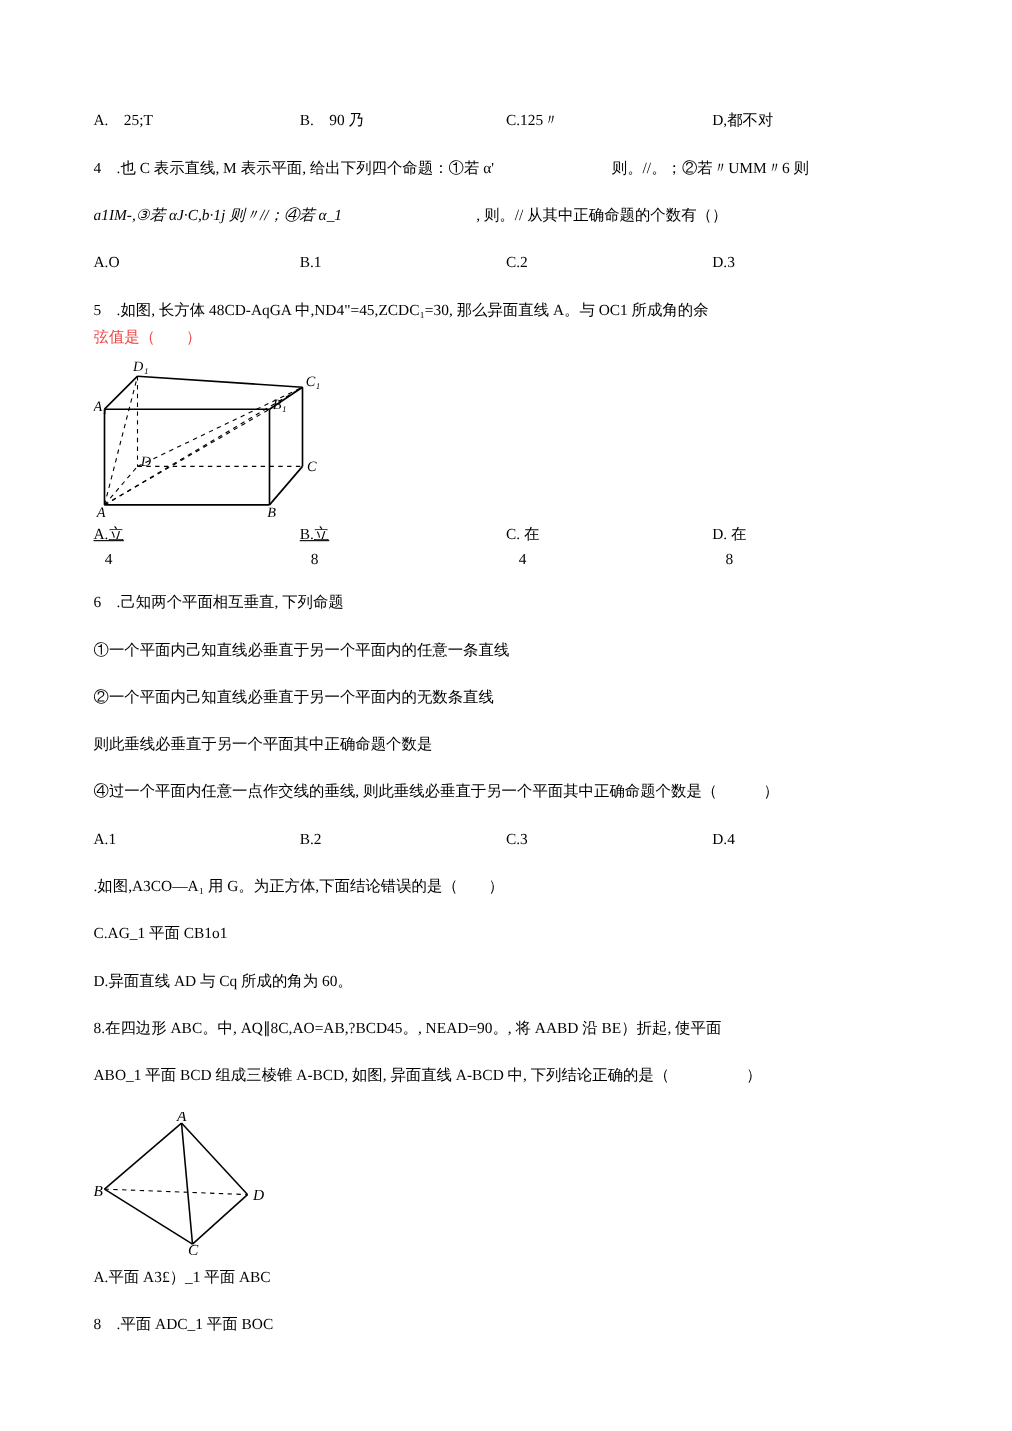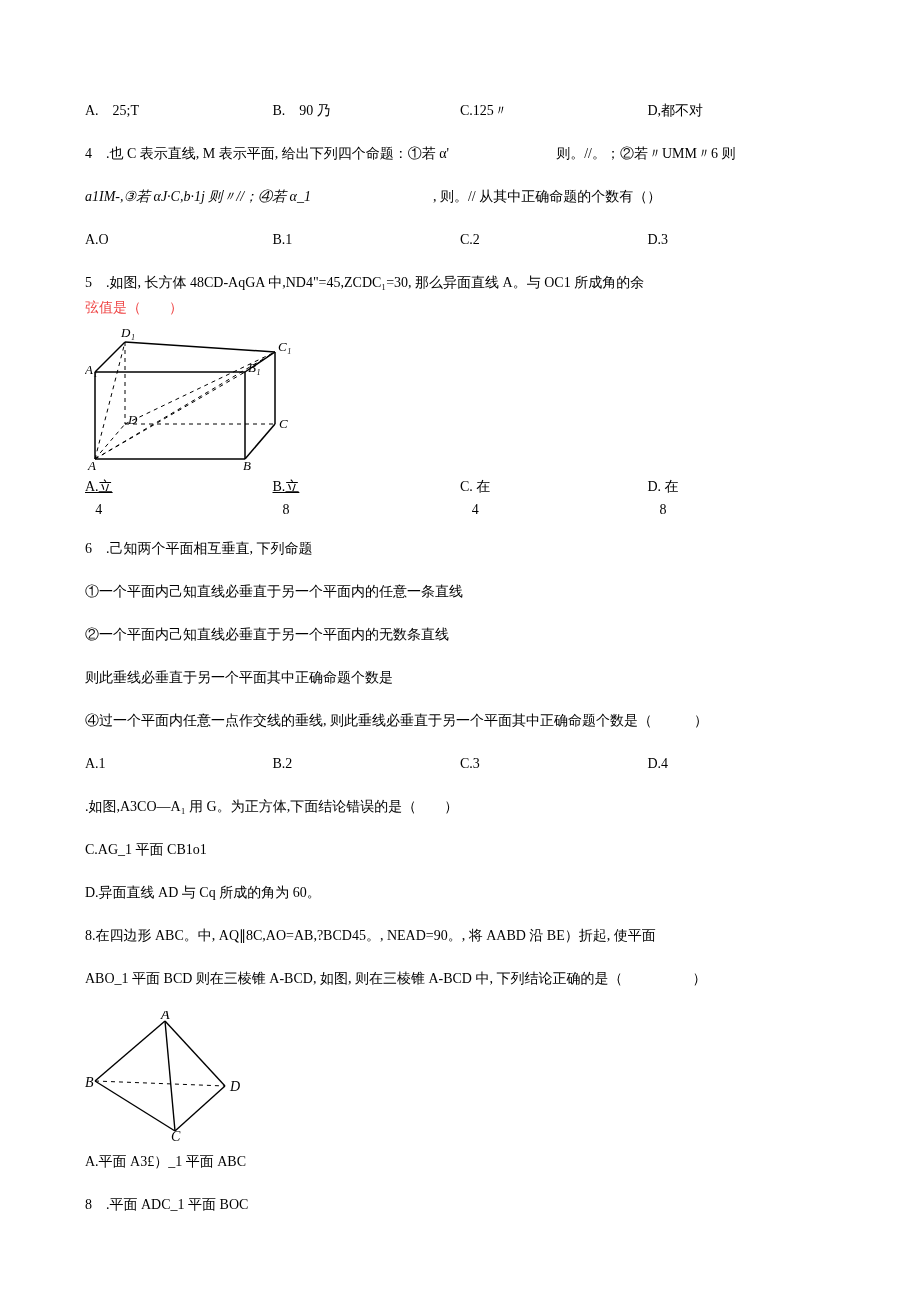--- a/index.html
+++ b/index.html
@@ -169,21 +169,21 @@
   <span>B.2</span>
   <span>C.3</span>
   <span>D.4</span>
 </div>
 
 <div class="p">.如图,A3CO—A₁ 用 G。为正方体,下面结论错误的是（　　）</div>
 <div class="p">C.AG_1 平面 CB1o1</div>
 <div class="p">D.异面直线 AD 与 Cq 所成的角为 60。</div>
 
 <div class="p">8.在四边形 ABC。中, AQ∥8C,AO=AB,?BCD45。, NEAD=90。, 将 AABD 沿 BE）折起, 使平面</div>
-<div class="p">ABO_1 平面 BCD 则在三棱锥 A-BCD, 如图, 则在三棱锥 A-BCD 中, 下列结论正确的是（　　　　　）</div>
+<div class="p">ABO_1 平面 BCD 组成三棱锥 A-BCD, 如图, 异面直线 A-BCD 中, 下列结论正确的是（　　　　　）</div>
 
 <div class="fig">
   <svg width="160" height="130" viewBox="0 0 160 130">
 
     <path d="M 80 10 L 10 70" stroke="#000" fill="none" stroke-width="1.4"></path>
     <path d="M 80 10 L 140 75" stroke="#000" fill="none" stroke-width="1.4"></path>
     <path d="M 10 70 L 90 120" stroke="#000" fill="none" stroke-width="1.4"></path>
     <path d="M 140 75 L 90 120" stroke="#000" fill="none" stroke-width="1.4"></path>
     <path d="M 80 10 L 90 120" stroke="#000" fill="none" stroke-width="1.4"></path>
 

